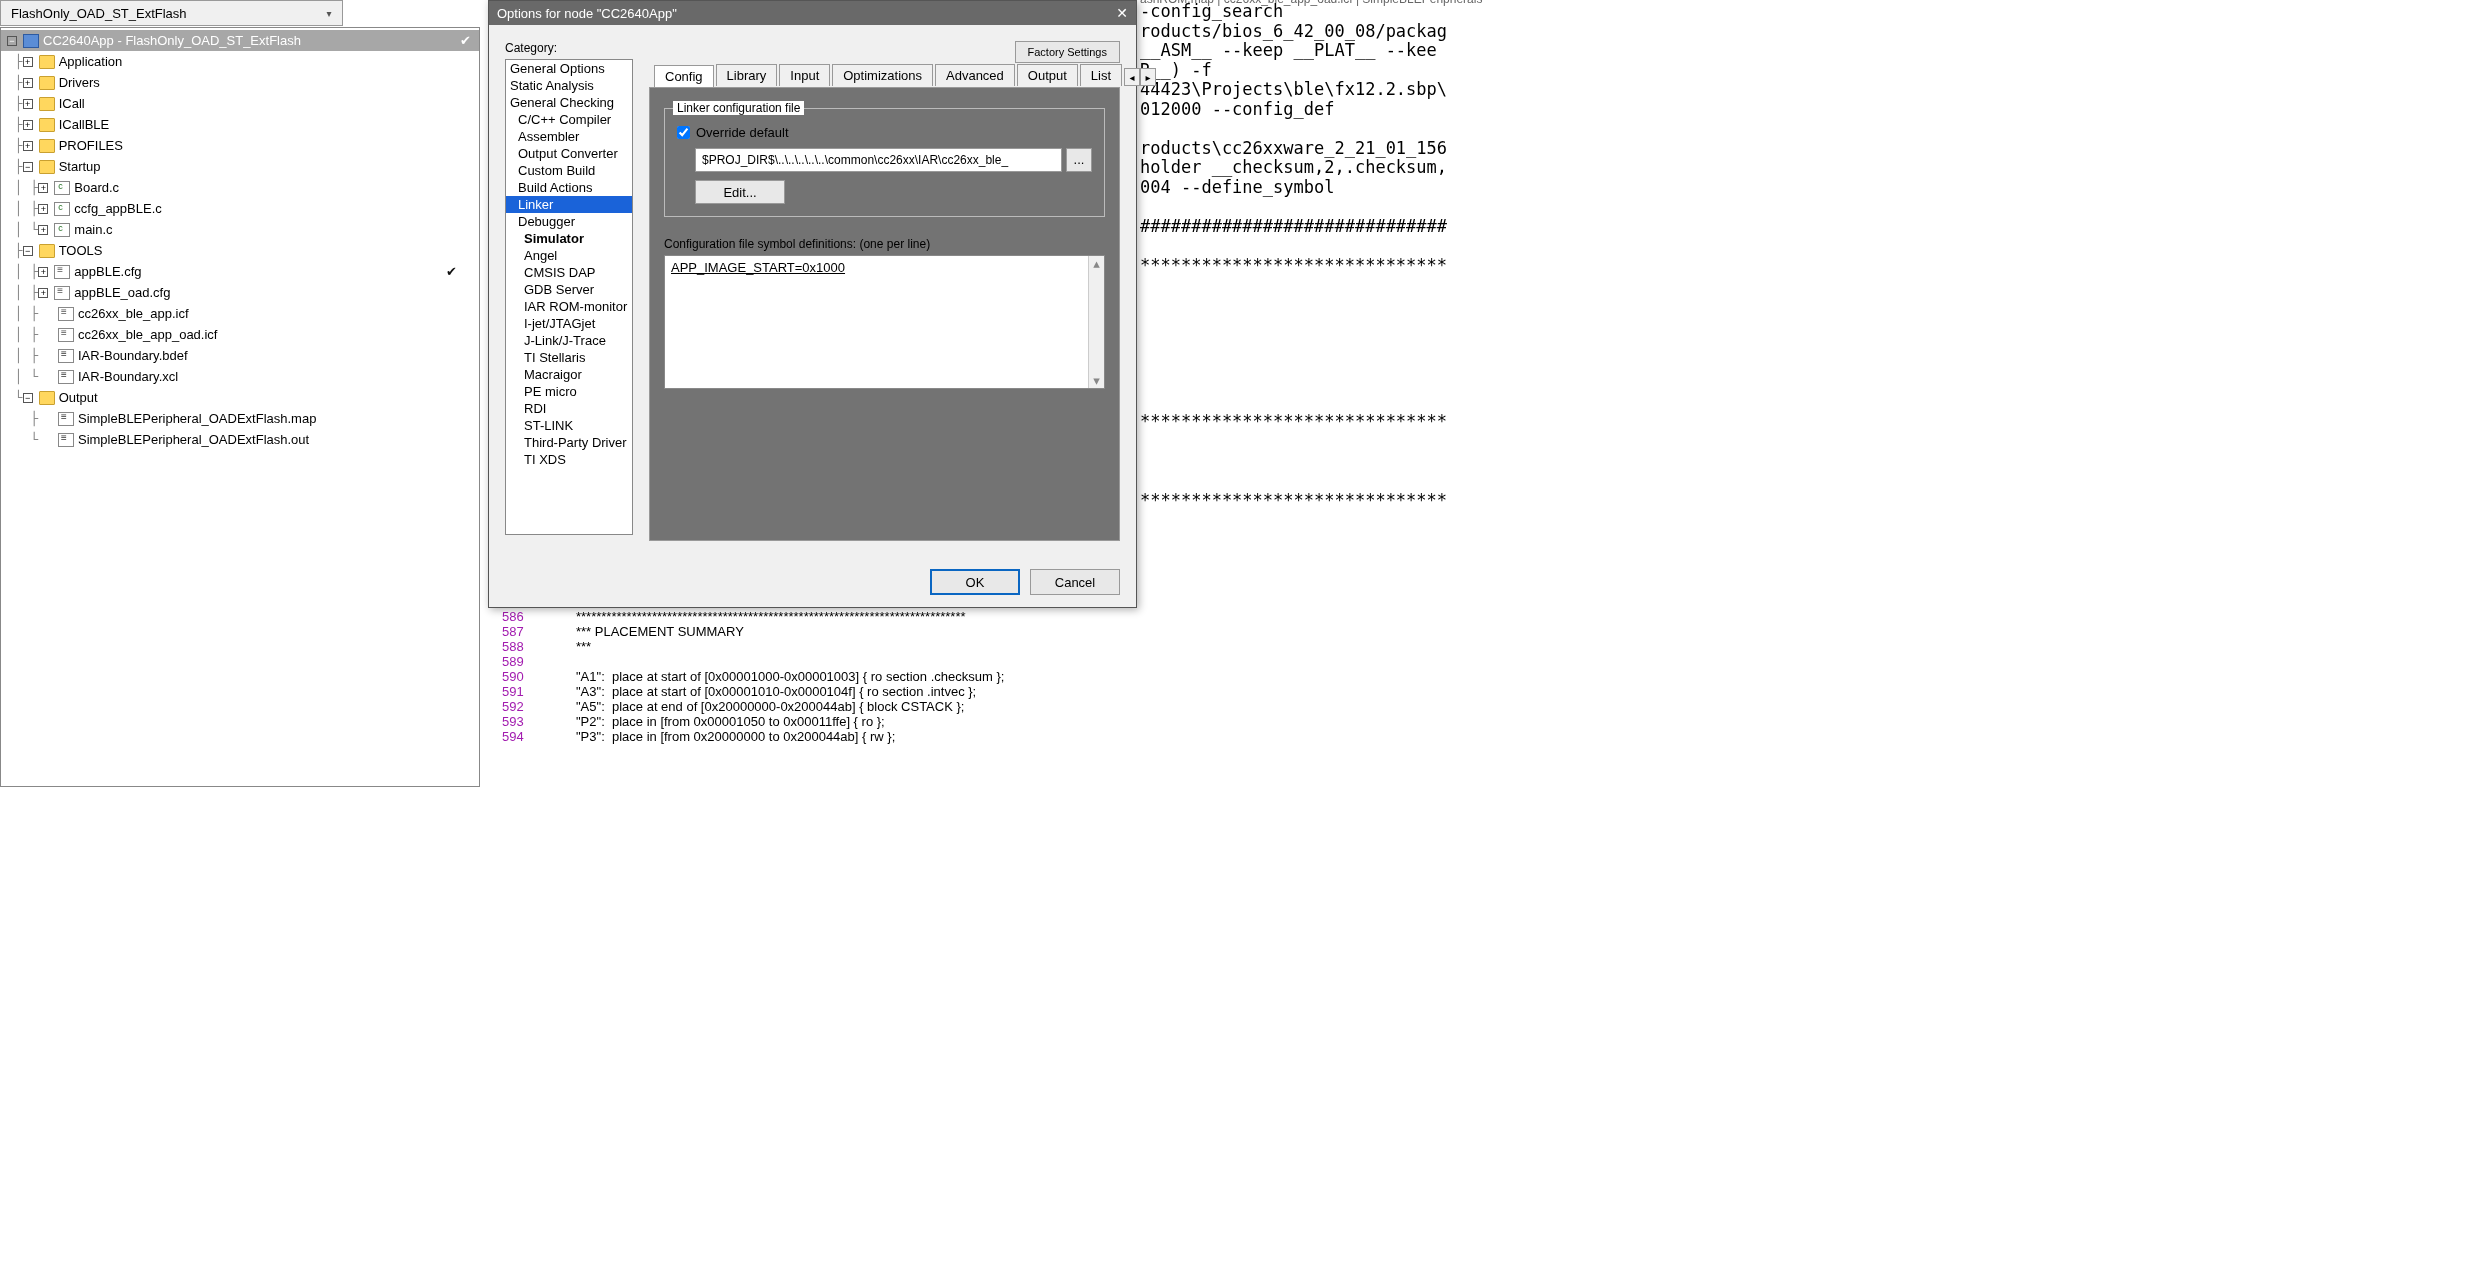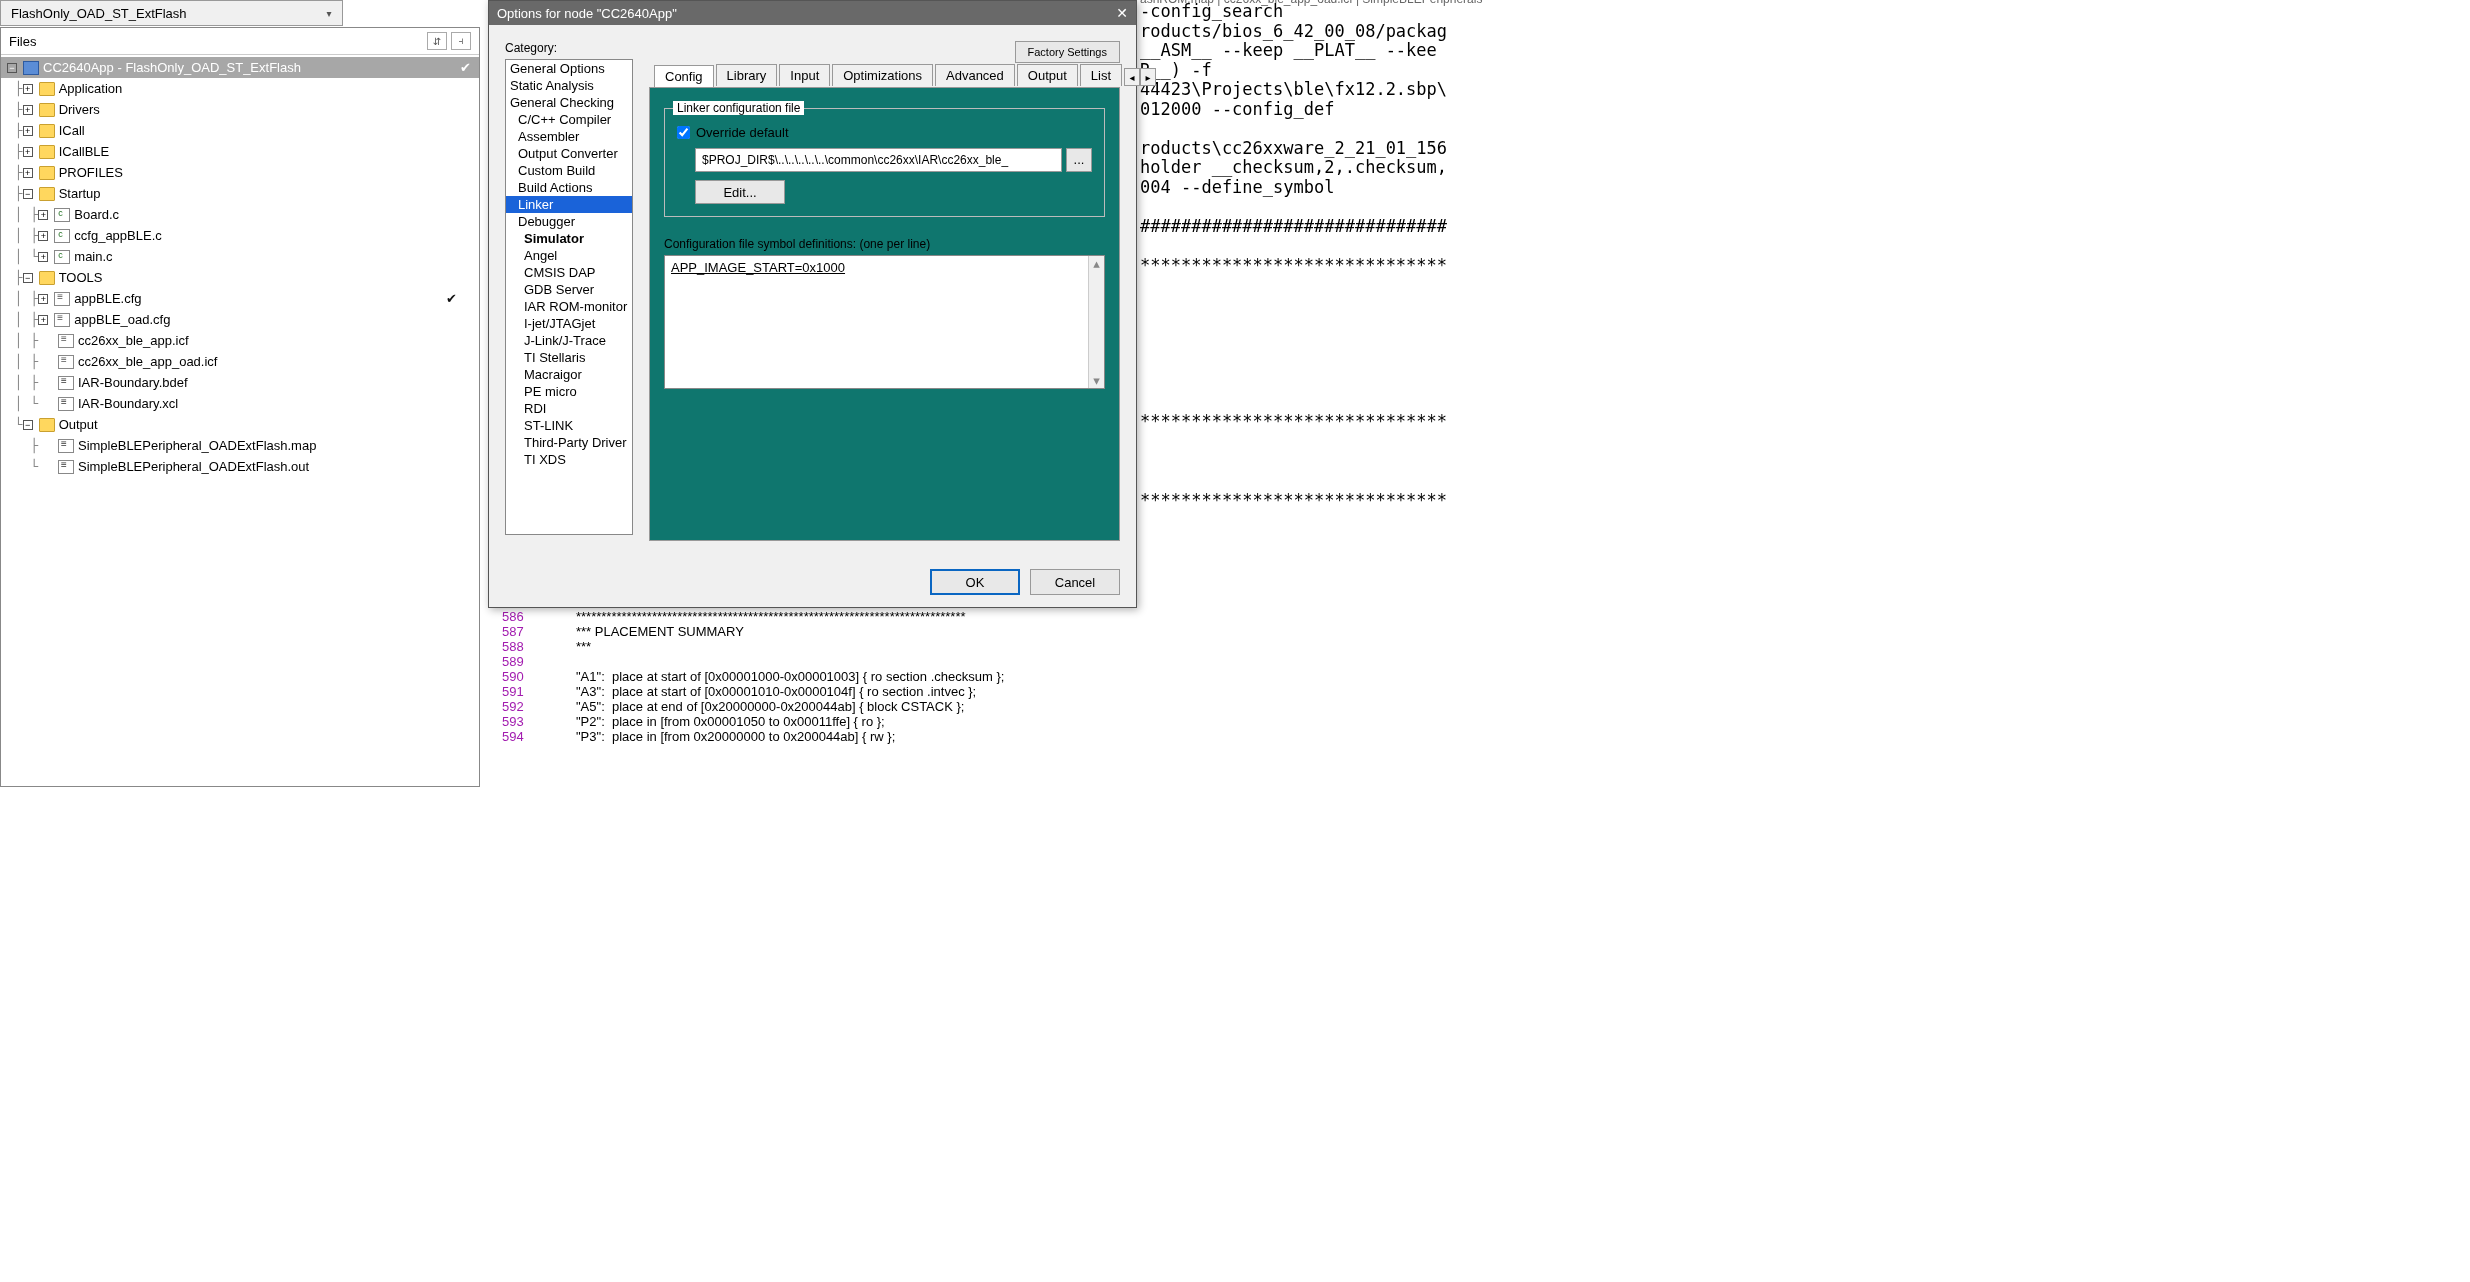--- a/index.html
+++ b/index.html
@@ -35,21 +35,21 @@
 .dlg-body { padding: 16px; position: relative; height: 582px; }
 
 .cat-label { font-size: 12px; margin-bottom: 4px; display:block; }
 .cat-list { border: 1px solid #888; width: 128px; height: 476px; background:#fff; overflow:hidden; }
 .cat-list .it { padding: 1px 4px; font-size: 13px; white-space: nowrap; }
 .cat-list .it.indent { padding-left: 12px; }
 .cat-list .it.sel { background: #1a63d9; color: #fff; }
 
 .right-pane { position: absolute; left: 160px; top: 16px; right: 16px; }
 .factory { float: right; background: #e8e8e8; border: 1px solid #999; padding: 4px 12px; font-size: 11px; }
-.tab-panel { clear:both; margin-top: 46px; border: 1px solid #999; background:#0f766e; height: 454px; position: relative; }
+.tab-panel { clear:both; margin-top: 46px; border: 1px solid #999; background:#737373; height: 454px; position: relative; }
 .tabs-row { position: absolute; top: -24px; left: 4px; right: 4px; display: flex; align-items: flex-end; }
 .tab { border: 1px solid #999; border-bottom: none; background: #f0f0f0; padding: 3px 10px; font-size: 13px; margin-right: 2px; }
 .tab.active { background: #fff; position: relative; top: 1px; }
 .tab-nav { margin-left: auto; display:flex; }
 .tab-nav div { width:16px; height:18px; border:1px solid #999; background:#f0f0f0; display:flex; align-items:center; justify-content:center; font-size:10px; }
 
 .group { border: 1px solid #bbb; margin: 20px 14px; padding: 16px 12px 12px; position: relative; }
 .group .legend { position:absolute; top:-8px; left:8px; background:#fff; padding:0 4px; font-size:12px; }
 .chk-row { display:flex; align-items:center; margin-bottom:8px; }
 .chk-row input { margin-right:6px; }
@@ -77,25 +77,20 @@
 <body>
 
 <div class="tabs-bg">ashROM.map | cc26xx_ble_app_oad.icf | SimpleBLEPeripherals</div>
 
 <div class="workspace-tab">
   <span>FlashOnly_OAD_ST_ExtFlash</span>
   <span class="dd">▾</span>
 </div>
 
 <div class="files-panel">
-  <div class="files-hdr">
-    <span>Files</span>
-    <div class="hdr-icon">⇵</div>
-    <div class="hdr-icon">⫞</div>
-  </div>
   <div class="tree">
     <div class="row sel">
         <span class="chk">−</span>
         <span class="icn proj"></span>
         <span>CC2640App - FlashOnly_OAD_ST_ExtFlash</span>
         <span style="margin-left:auto;margin-right:8px">✔</span>
       </div>
     <div class="row">
         <span class="connector">&nbsp;├</span>
         <span class="chk">+</span>

